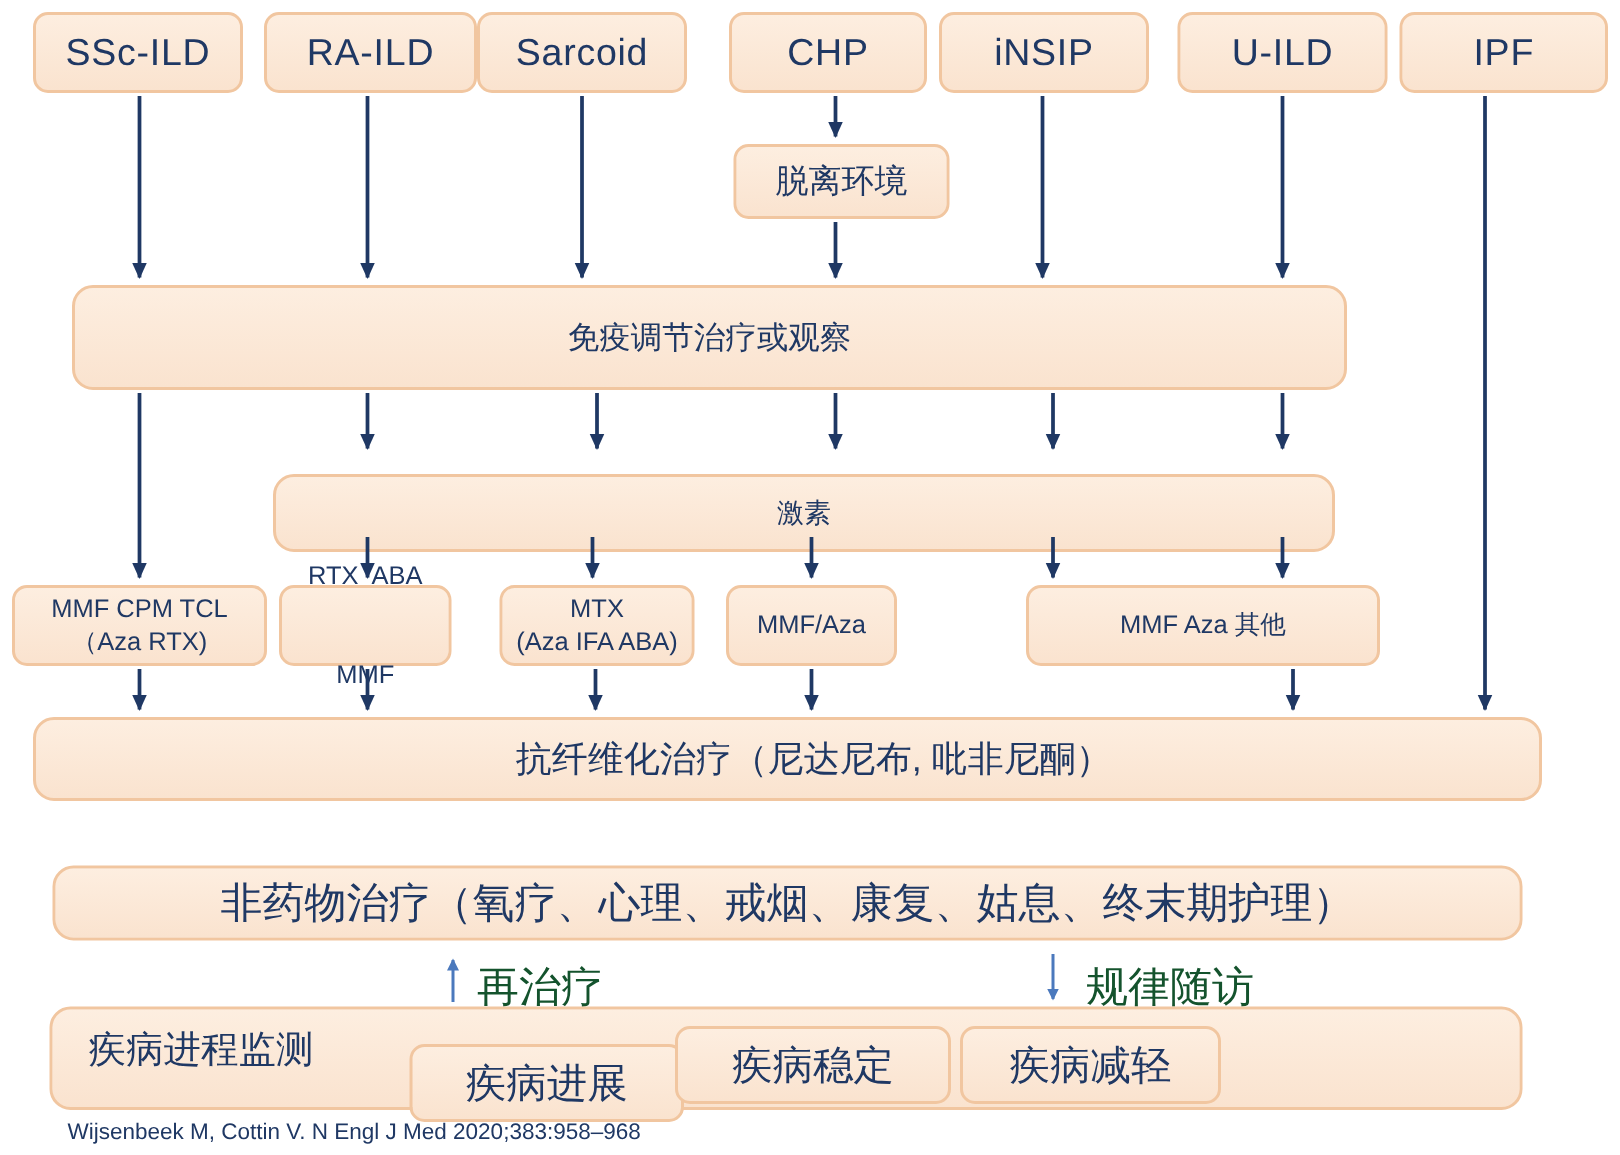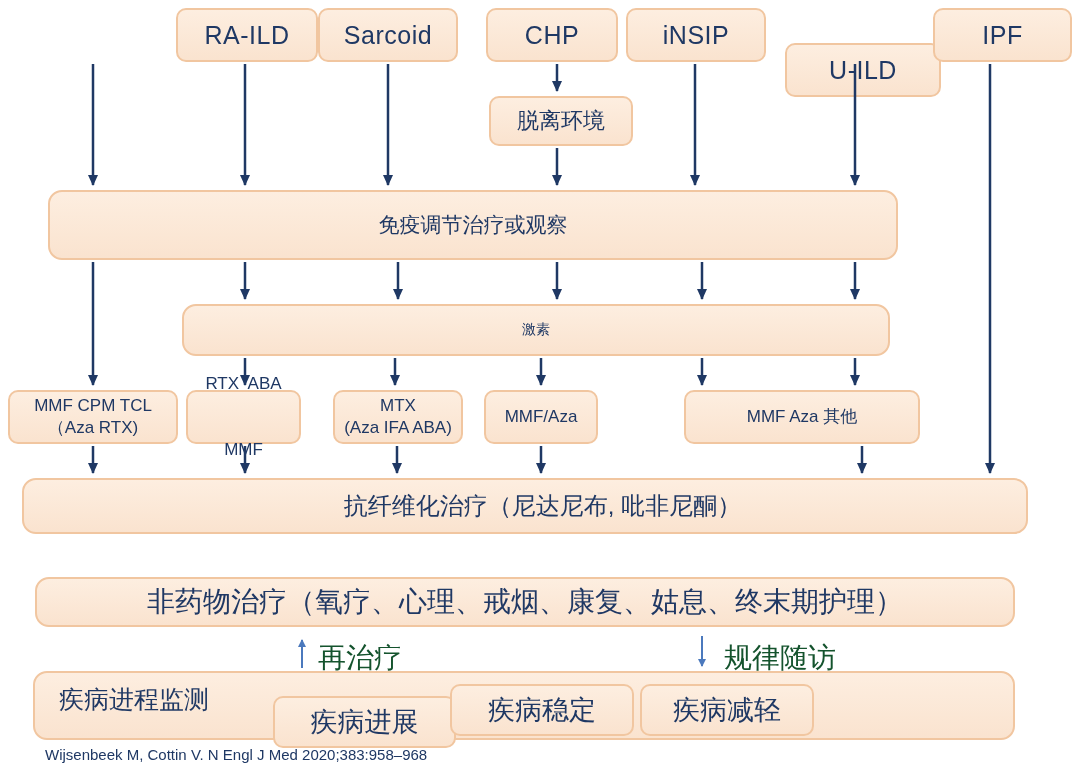--- a/index.html
+++ b/index.html
@@ -20,53 +20,56 @@
     align-items:center;
     justify-content:center;
     text-align:center;
     color:#1f3864;
   }
   .r10{border-radius:10px;}
   .r14{border-radius:14px;}
   .top-box{top:8px;height:54px;font-size:25px;letter-spacing:.5px;}
   .env-box{left:489px;top:96px;width:144px;height:50px;font-size:22px;}
   .immuno-box{left:48px;top:190px;width:850px;height:70px;font-size:21px;}
-  .steroid-box{left:182px;top:304px;width:708px;height:52px;font-size:14px;}
+  .steroid-box{left:182px;top:316px;width:708px;height:52px;font-size:18px;}
   .drug-box{top:390px;height:54px;font-size:17px;flex-direction:column;line-height:1.3;}
   .drug-box span{white-space:pre;}
   .drug-box span:empty{display:none;}
   .antifib-box{left:22px;top:478px;width:1006px;height:56px;font-size:24px;padding-left:35px;}
   .nonpharma-box{left:35px;top:577px;width:980px;height:50px;font-size:28px;}
   .monitor-box{left:33px;top:671px;width:982px;height:69px;justify-content:flex-start;align-items:flex-start;}
   .monitor-label{position:absolute;left:24px;top:10px;font-size:25px;}
   .inner-box{top:684px;height:52px;font-size:27px;}
   .flow-label{position:absolute;font-size:28px;color:#14532d;}
   .citation{position:absolute;left:45px;top:746px;font-size:15px;color:#1f3864;}
   svg.arrows{position:absolute;left:0;top:0;pointer-events:none;}
   .nv{stroke:#1f3864;stroke-width:2.5;}
   .lb{stroke:#4b79bd;stroke-width:2;}
 </style>
 </head>
 <body>
 
 <div id="canvas">
 
+  <div class="box r10 top-box" style="left:22px;width:140px;">
+      <span>SSc-ILD</span>
+    </div>
   <div class="box r10 top-box" style="left:176px;width:142px;">
       <span>RA-ILD</span>
     </div>
   <div class="box r10 top-box" style="left:318px;width:140px;">
       <span>Sarcoid</span>
     </div>
   <div class="box r10 top-box" style="left:486px;width:132px;">
       <span>CHP</span>
     </div>
   <div class="box r10 top-box" style="left:626px;width:140px;">
       <span>iNSIP</span>
     </div>
-  <div class="box r10 top-box" style="left:785px;width:156px;margin-top:35px;">
+  <div class="box r10 top-box" style="left:785px;width:140px;">
       <span>U-ILD</span>
     </div>
   <div class="box r10 env-box">
     <span>脱离环境</span>
   </div>
 
   <div class="box r10 top-box" style="left:933px;width:139px;">
       <span>IPF</span>
     </div>
 

